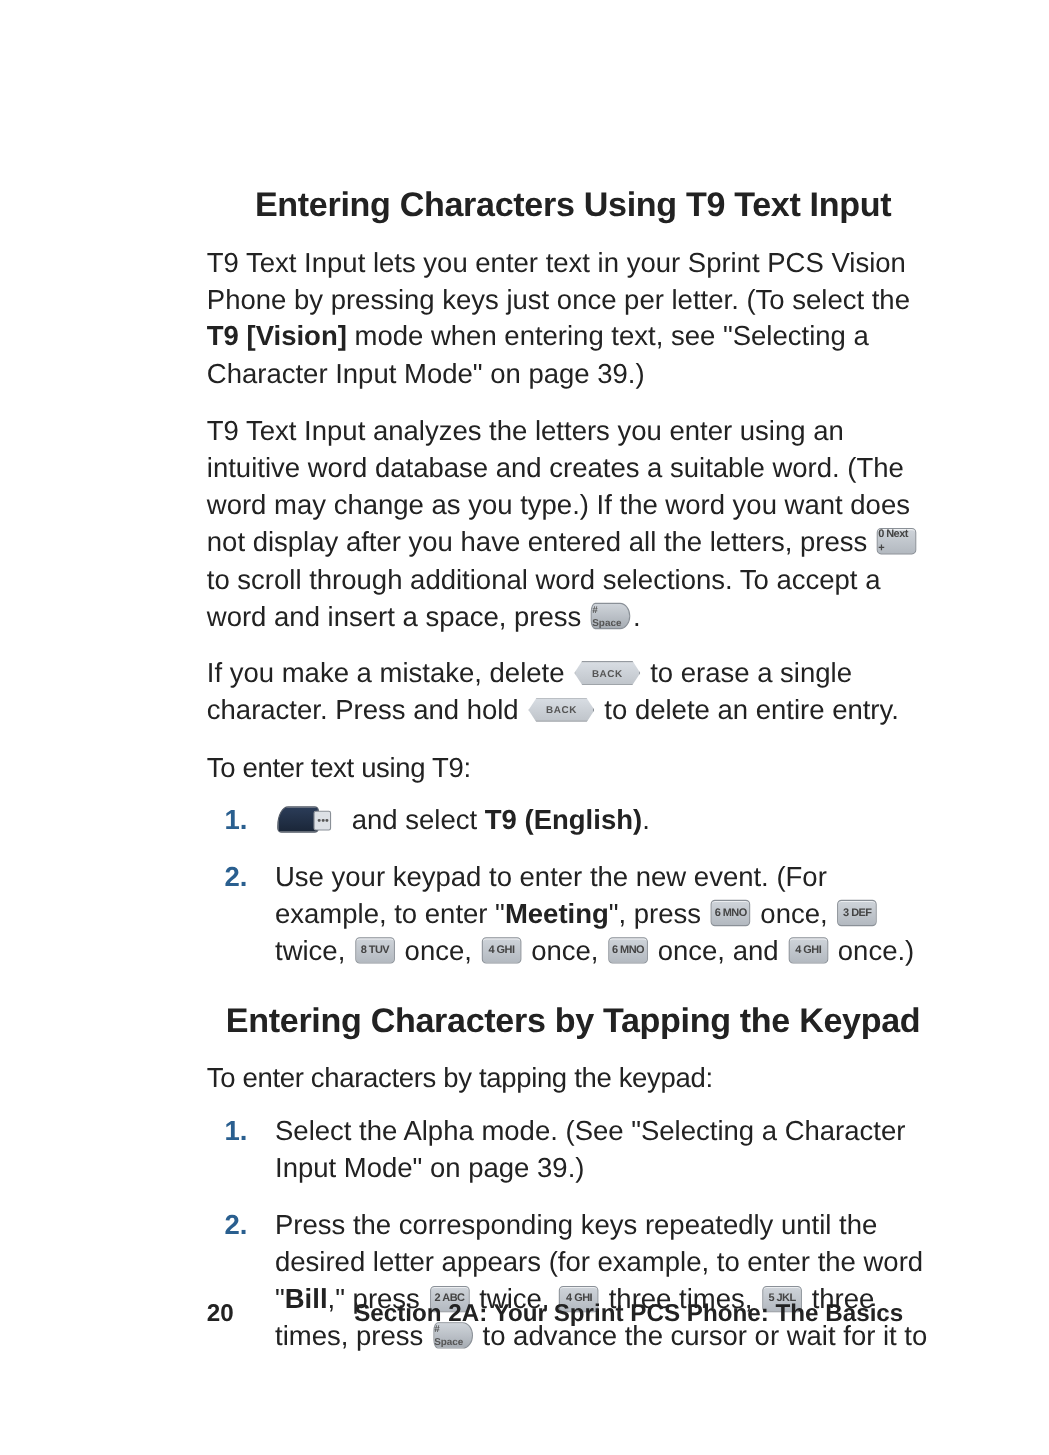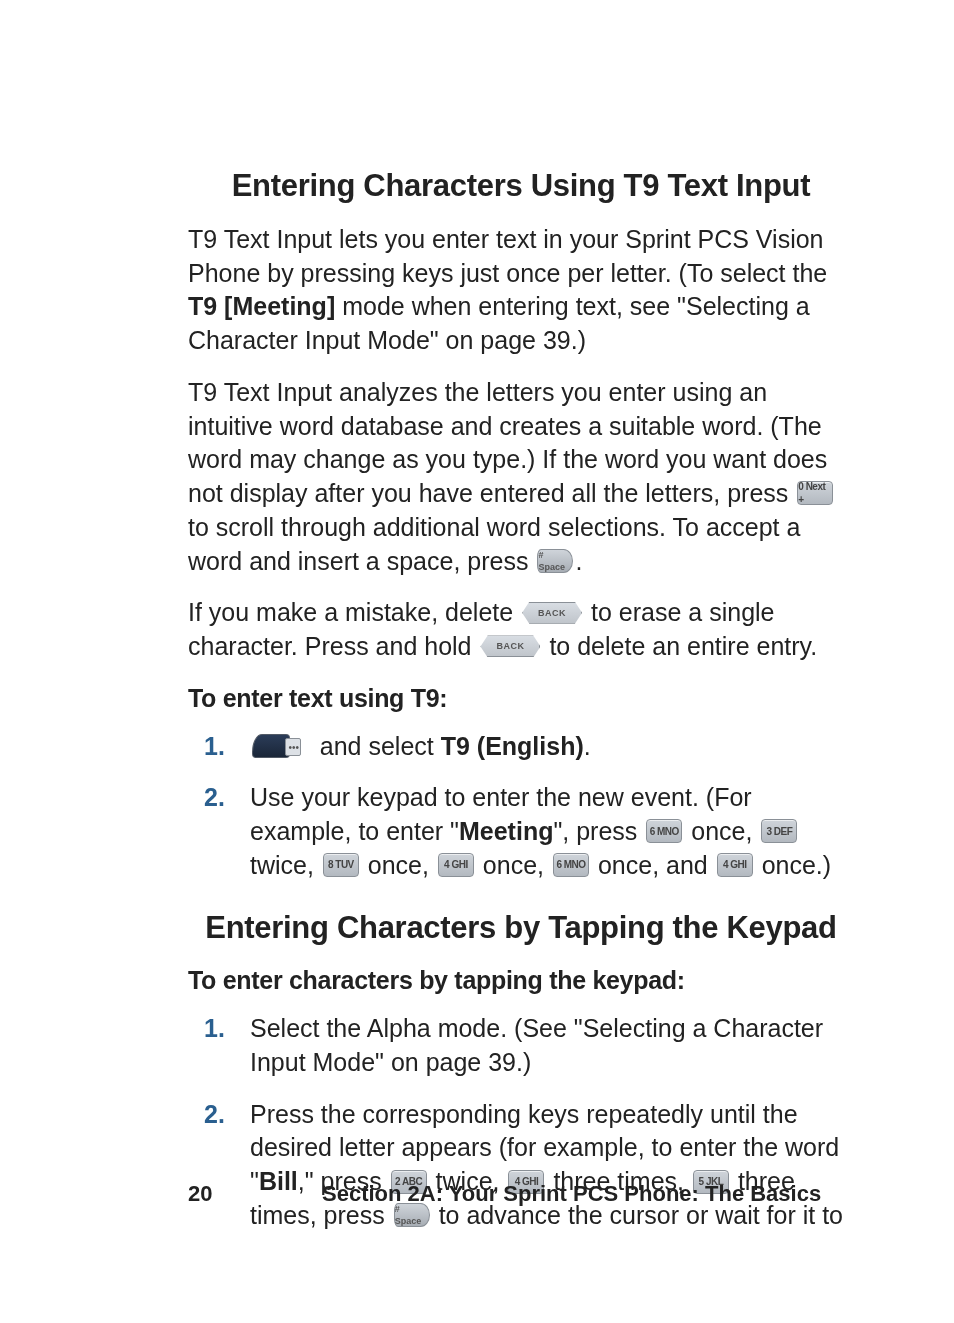--- a/index.html
+++ b/index.html
@@ -16,21 +16,21 @@
   }
   h2{
     font-size:31px;
     font-weight:700;
     margin:0 0 16px 0;
     letter-spacing:-0.3px;
     text-align:center;
   }
   .para{margin:0 0 18px 0}
   .sub{
-    font-weight:700;
+    font-weight:400;
     letter-spacing:-0.3px;
     margin:0 0 14px 0;
   }
   .bold{font-weight:700}
   ol{margin:0 0 24px 0;padding:0;list-style:none;counter-reset:step}
   ol>li{
     position:relative;
     padding-left:62px;
     margin:0 0 18px 0;
     counter-increment:step;
@@ -118,21 +118,21 @@
     font-size:22px;
   }
   .footer .pg{width:134px}
 </style>
 </head>
 <body>
 
 <h2>Entering Characters Using T9 Text Input</h2>
 
 <p class="para">
-  <span>T9 Text Input lets you enter text in your Sprint PCS Vision Phone by pressing keys just once per letter. (To select the </span><span class="bold">T9 [Meeting]</span><span> mode when entering text, see "Selecting a Character Input Mode" on page 39.)</span>
+  <span>T9 Text Input lets you enter text in your Sprint PCS Vision Phone by pressing keys just once per letter. (To select the </span><span class="bold">T9 [Vision]</span><span> mode when entering text, see "Selecting a Character Input Mode" on page 39.)</span>
 </p>
 
 <p class="para">
   <span>T9 Text Input analyzes the letters you enter using an intuitive word database and creates a suitable word. (The word may change as you type.) If the word you want does not display after you have entered all the letters, press </span><span class="key sqkey">0 Next +</span><span> to scroll through additional word selections. To accept a word and insert a space, press </span><span class="key hashkey"># Space</span><span>.</span>
 </p>
 
 <p class="para">
   <span>If you make a mistake, delete </span><span class="key backkey">BACK</span><span> to erase a single character. Press and hold </span><span class="key backkey">BACK</span><span> to delete an entire entry.</span>
 </p>
 

